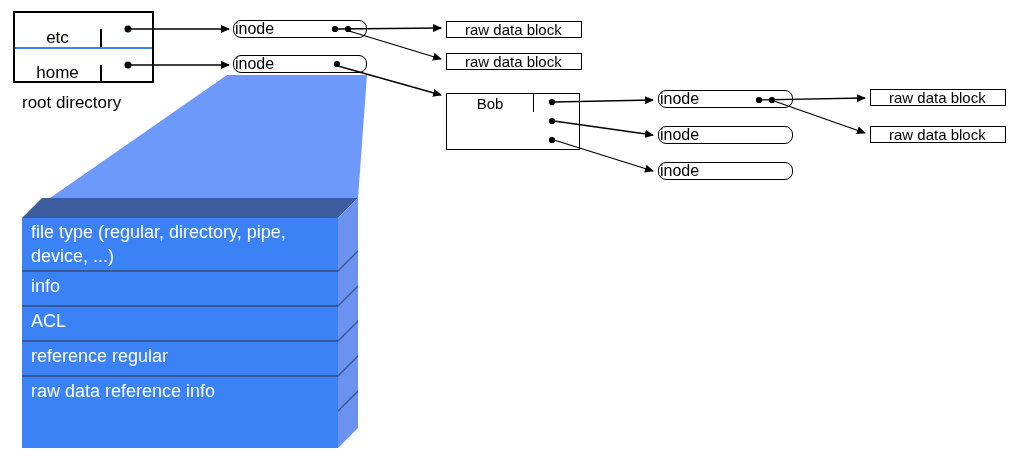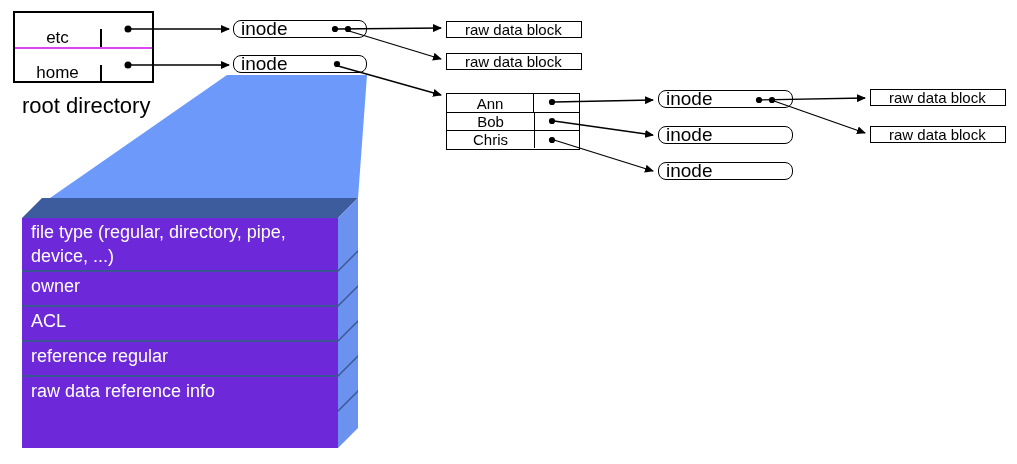--- a/index.html
+++ b/index.html
@@ -9,59 +9,59 @@
   }
   svg.layer{position:absolute;left:0;top:0;pointer-events:none;}
   #underlay{z-index:0;}
   #overlay{z-index:3;}
 
   
   .wbox{
     position:absolute;background:#fff;border:1.5px solid #000;box-sizing:border-box;
     display:flex;align-items:center;z-index:2;color:#000;
   }
-  .inode-box{width:134px;height:18px;font-size:19px;padding-left:7px;border-radius:8px;}
+  .inode-box{width:134px;height:18px;font-size:16px;padding-left:1px;border-radius:8px;}
   .rdb-box{width:136px;height:17px;font-size:15px;padding-left:18px;}
 
   .dir-table{
     position:absolute;border:2px solid #000;background:#fff;box-sizing:border-box;z-index:2;
   }
   .dir-row{display:flex;box-sizing:border-box;}
-  .dir-row + .dir-row{border-top:2px solid #d946ef;}
+  .dir-row + .dir-row{border-top:2px solid #3b82f6;}
   .dir-cell-name{
     display:flex;align-items:center;justify-content:center;
     box-sizing:border-box;border-right:2px solid #000;color:#000;
   }
   .dir-cell-ptr{box-sizing:border-box;}
   #root-table{left:13px;top:11px;width:141px;height:72px;font-size:17px;}
   #root-table .dir-row{height:34px;}
   #root-table .dir-cell-name{width:87px;margin-top:16px;}
   #root-table .dir-cell-ptr{width:50px;}
   #user-table{left:446px;top:93px;width:134px;height:57px;font-size:15px;border-width:1.5px;}
   #user-table .dir-row{height:18px;}
   #user-table .dir-row + .dir-row{border-top:1.5px solid #000;justify-content:center;}
   #user-table .dir-cell-name{width:87px;border-right-width:1.5px;}
   #user-table .dir-cell-ptr{width:44px;}
 
   #root-caption{
-    position:absolute;left:22px;top:93px;font-size:22px;color:#000;z-index:2;
+    position:absolute;left:22px;top:93px;font-size:17px;color:#000;z-index:2;
   }
 
   
   #slab-top{
     position:absolute;left:22px;top:198px;width:316px;height:20px;
     background:#3D5C9E;transform:skewX(-45deg);transform-origin:0 100%;z-index:1;
   }
   #slab-side{
     position:absolute;left:338px;top:218px;width:20px;height:230px;
     background:#6C92F0;transform:skewY(-45deg);transform-origin:0 0;z-index:1;
   }
   #slab-front{
     position:absolute;left:22px;top:218px;width:316px;height:230px;
-    background:#6d28d9;z-index:1;
+    background:#3b82f6;z-index:1;
   }
   .slab-row{
     box-sizing:border-box;color:#ffffff;font-size:18px;line-height:24px;
     padding:2px 6px 0 9px;
   }
   .slab-row + .slab-row{border-top:2px solid #3A5794;}
   .side-row{box-sizing:border-box;}
   .side-row + .side-row{border-top:2px solid #3A5794;}
   .rh1{height:52px;} .rh2{height:35px;} .rh3{height:35px;}
   .rh4{height:35px;} .rh5{height:35px;} .rh6{height:38px;}
@@ -79,21 +79,21 @@
   <div id="slab-side">
     <div class="side-row rh1"></div>
     <div class="side-row rh2"></div>
     <div class="side-row rh3"></div>
     <div class="side-row rh4"></div>
     <div class="side-row rh5"></div>
     <div class="side-row rh6"></div>
   </div>
   <div id="slab-front">
     <div class="slab-row rh1">file type (regular, directory, pipe, device, ...)</div>
-    <div class="slab-row rh2">owner</div>
+    <div class="slab-row rh2">info</div>
     <div class="slab-row rh3">ACL</div>
     <div class="slab-row rh4">reference regular</div>
     <div class="slab-row rh6">raw data reference info</div>
   </div>
 
   <div id="root-table" class="dir-table">
     <div class="dir-row">
       <div class="dir-cell-name">etc</div>
       <div class="dir-cell-ptr"></div>
     </div>
@@ -105,29 +105,21 @@
   <div id="root-caption">root directory</div>
 
   <div class="wbox inode-box" style="left:233px;top:20px;">inode</div>
   <div class="wbox inode-box" style="left:233px;top:55px;">inode</div>
 
   <div class="wbox rdb-box" style="left:446px;top:21px;">raw data block</div>
   <div class="wbox rdb-box" style="left:446px;top:53px;">raw data block</div>
 
   <div id="user-table" class="dir-table">
     <div class="dir-row">
-      <div class="dir-cell-name">Ann</div>
-      <div class="dir-cell-ptr"></div>
-    </div>
-    <div class="dir-row">
       <div class="dir-cell-name">Bob</div>
-      <div class="dir-cell-ptr"></div>
-    </div>
-    <div class="dir-row">
-      <div class="dir-cell-name">Chris</div>
       <div class="dir-cell-ptr"></div>
     </div>
   </div>
 
   <div class="wbox inode-box" style="left:658px;top:90px;width:135px;">inode</div>
   <div class="wbox inode-box" style="left:658px;top:126px;width:135px;">inode</div>
   <div class="wbox inode-box" style="left:658px;top:162px;width:135px;">inode</div>
 
   <div class="wbox rdb-box" style="left:870px;top:89px;">raw data block</div>
   <div class="wbox rdb-box" style="left:870px;top:126px;">raw data block</div>

